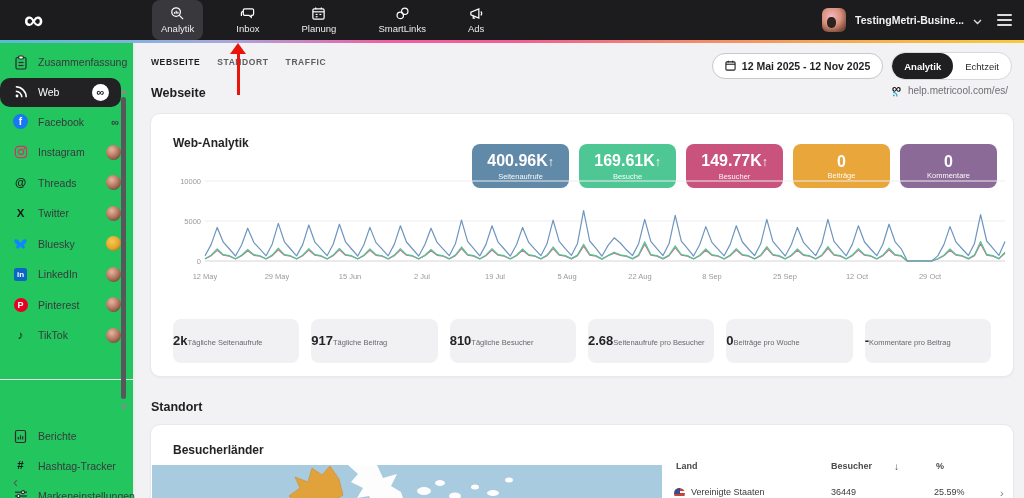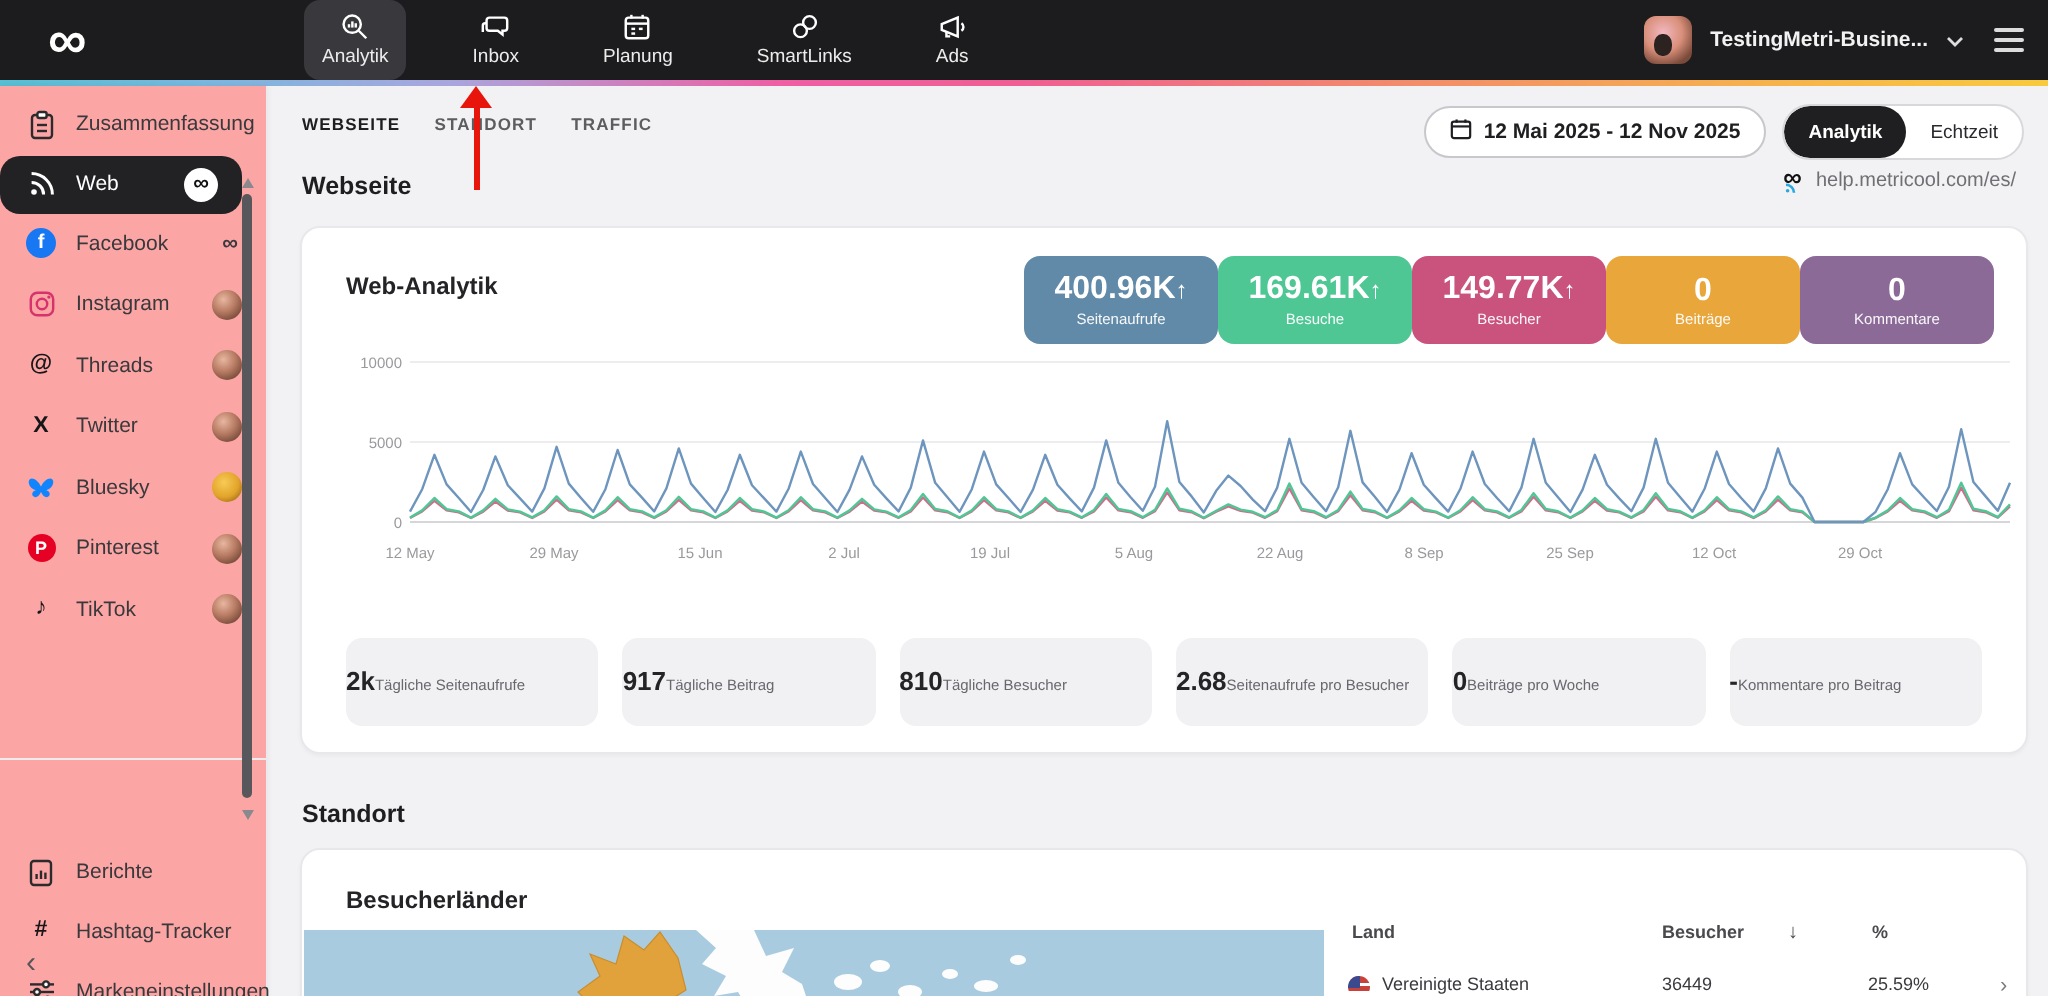--- a/index.html
+++ b/index.html
@@ -20,21 +20,21 @@
   .burger{display:flex;flex-direction:column;gap:3px;margin-left:6px;cursor:pointer}
   .burger i{display:block;width:15px;height:1.8px;background:#dcdcdc;border-radius:1px}
   .grad{position:absolute;top:40px;left:0;right:0;height:3px;
         background:linear-gradient(90deg,#56bfd3 0%,#79b7de 10%,#a9a6dd 22%,#ee5fa4 38%,#ef5f93 50%,#f28a6c 68%,#f6b04e 85%,#f8ca3e 100%)}
   
   .red-arrow{position:absolute;z-index:60}
   .red-arrow .head{position:absolute;left:230px;top:43px;width:0;height:0;
         border-left:8px solid transparent;border-right:8px solid transparent;border-bottom:11px solid #e8150d}
   .red-arrow .line{position:absolute;left:236.5px;top:53px;width:3.5px;height:42px;background:#e8150d}
   
-  .sidebar{position:absolute;top:43px;left:0;width:133px;bottom:0;background:#fca5a5;box-shadow:1px 0 3px rgba(0,0,0,.05)}
+  .sidebar{position:absolute;top:43px;left:0;width:133px;bottom:0;background:#22c55e;box-shadow:1px 0 3px rgba(0,0,0,.05)}
   .channels{position:absolute;top:4px;left:0;right:0;height:332px;overflow:hidden;border-bottom:1px solid #ececee}
   .side-item{height:30.5px;display:flex;align-items:center;padding:0 10px 0 12px;cursor:pointer}
   .sicon{width:17px;height:16px;display:flex;align-items:center;justify-content:center;flex:none}
   .slabel{font-size:10.5px;color:#39393c;font-weight:500;margin-left:9px;white-space:nowrap}
   .side-item.active{background:#222224;border-radius:10px;margin-right:12px;height:29px}
   .side-item.active .slabel{color:#fff}
   .sbadge{margin-left:auto;flex:none}
   .badge-circle-inf{width:17px;height:17px;border-radius:50%;background:#fff;color:#111;font-size:11px;font-weight:700;
         display:flex;align-items:center;justify-content:center;margin-right:2px}
   .badge-inf-plain{font-size:11px;font-weight:700;color:#3a3a3e;margin-right:4px}
@@ -66,21 +66,21 @@
   .seg-btn{display:flex;align-items:center;padding:0 12px;font-size:9.5px;color:#2a2a2e;cursor:pointer}
   .seg-btn.active{background:#1f1f21;color:#fff;border-radius:14px;font-weight:700}
   .sec-head{position:absolute;font-size:12.5px;font-weight:700;color:#1e1e21}
   .help{position:absolute;top:84px;right:16px;display:flex;align-items:center;gap:6px}
   .help .inf{font-size:13px;font-weight:700;color:#111;line-height:10px}
   .help .txt{font-size:10px;color:#6f6f74}
   
   .card{position:absolute;background:#fff;border:1px solid #e8e8ec;border-radius:10px;box-shadow:0 1px 2px rgba(0,0,0,.04)}
   .wa-card{top:113px;left:150px;width:862px;height:262px}
   .card-title{position:absolute;left:22px;top:22px;font-size:12px;font-weight:700;color:#242427}
-  .kpis{position:absolute;right:16px;top:14px;display:flex;}
+  .kpis{position:absolute;right:16px;top:30px;display:flex;gap:10px}
   .kpi{width:97px;height:44px;border-radius:8px;color:#fff;display:flex;flex-direction:column;align-items:center;justify-content:center;cursor:pointer}
   .kpi .v{font-size:16px;font-weight:600;line-height:17px}
   .kpi .v .tr{font-size:12px;font-weight:400}
   .kpi .l{font-size:7.5px;opacity:.95;margin-top:1px}
   .chart-wrap{position:absolute;left:24px;top:62px}
   .summary{position:absolute;left:22px;right:22px;bottom:13px;display:flex;gap:12px}
   .sum-card{flex:1;height:44px;background:#f1f1f4;border-radius:8px;display:flex;flex-direction:row;
         align-items:center;justify-content:flex-start;cursor:pointer}
   .sum-card .v{font-size:13px;font-weight:700;color:#242427;line-height:14px}
   .sum-card .l{font-size:7.5px;color:#68686d;margin-top:3px}
@@ -239,20 +239,27 @@
       <span class="sbadge av"></span>
     </div>
     <div class="side-item">
       <span class="sicon">
         <svg width="15" height="14" viewBox="0 0 15 14" fill="#1185fe">
           <path d="M7.5 6.3C6.2 3.2 3.2 1.4 1.9 2.6 0.7 3.7 1.4 7 4.9 8.1 3.1 8.5 2.5 10.4 3.9 11.3c1.2.8 2.8-.3 3.6-2.3.8 2 2.4 3.1 3.6 2.3 1.4-.9.8-2.8-1-3.2 3.5-1.1 4.2-4.4 3-5.5-1.3-1.2-4.3.6-5.6 3.7z"></path>
         </svg>
       </span>
       <span class="slabel">Bluesky</span>
       <span class="sbadge av yellow"></span>
+    </div>
+    <div class="side-item">
+      <span class="sicon">
+          <span class="li-ic">in</span>
+        </span>
+      <span class="slabel">LinkedIn</span>
+      <span class="sbadge av"></span>
     </div>
     <div class="side-item">
       <span class="sicon">
           <span class="pin-ic">P</span>
         </span>
       <span class="slabel">Pinterest</span>
       <span class="sbadge av"></span>
     </div>
     <div class="side-item">
       <span class="sicon txt-ic">♪</span>

